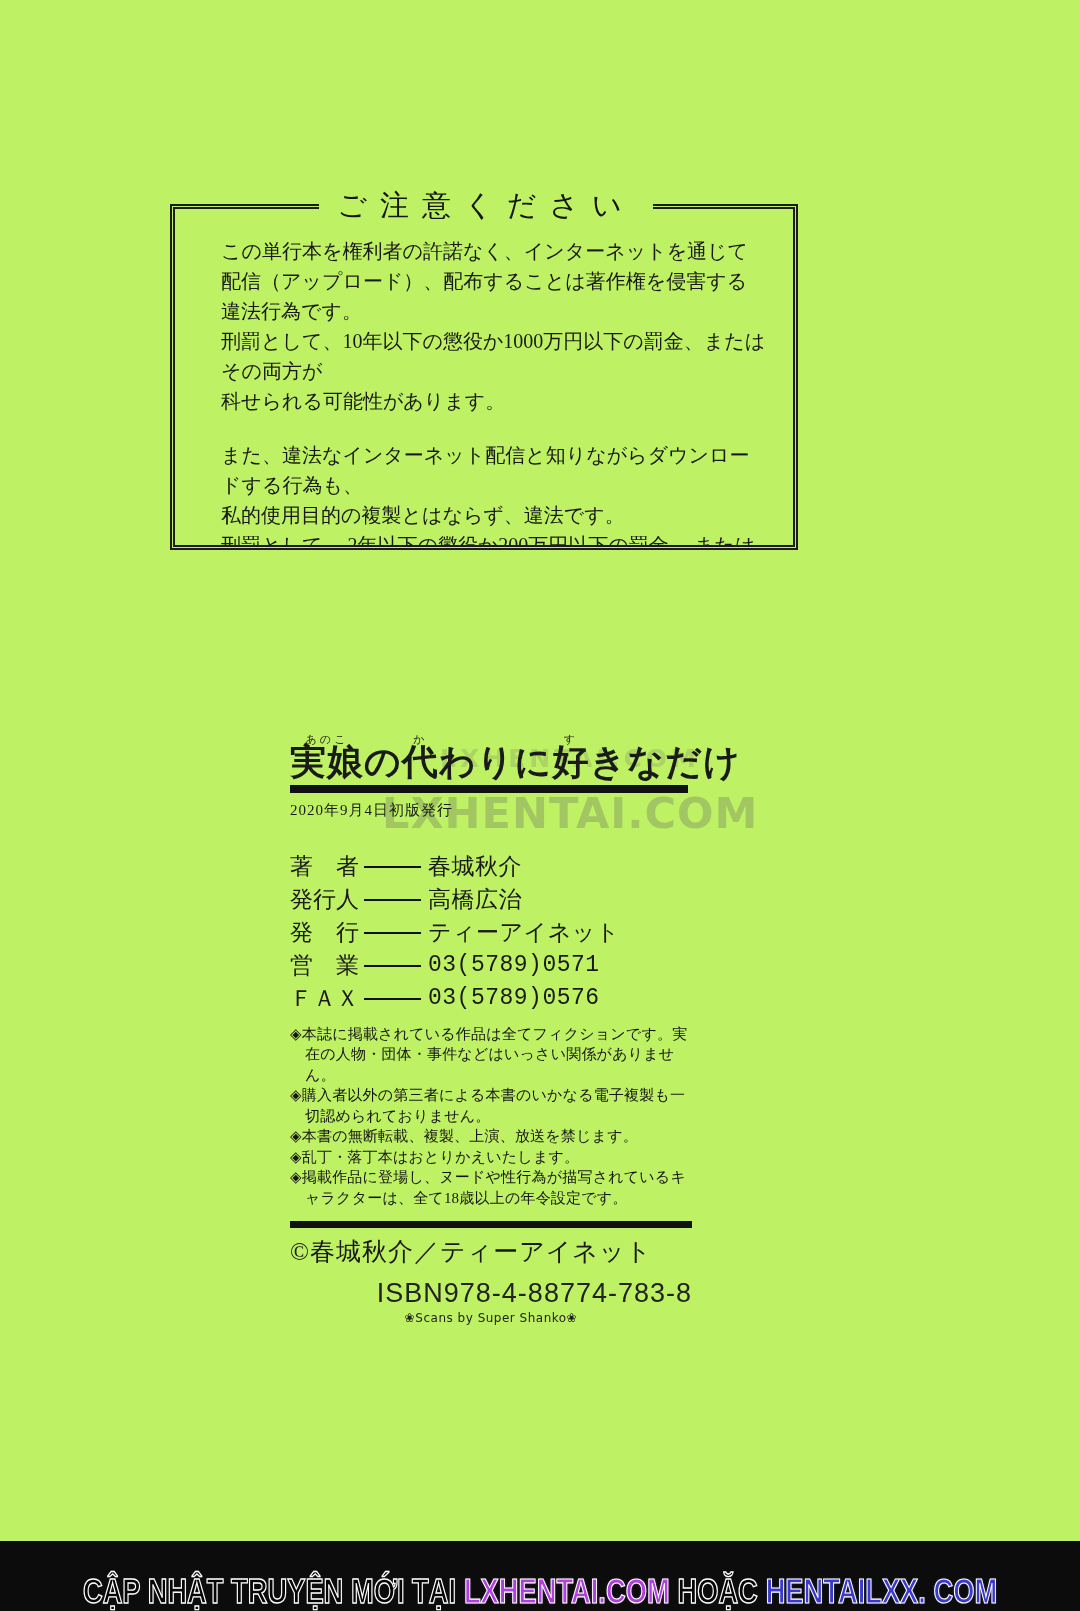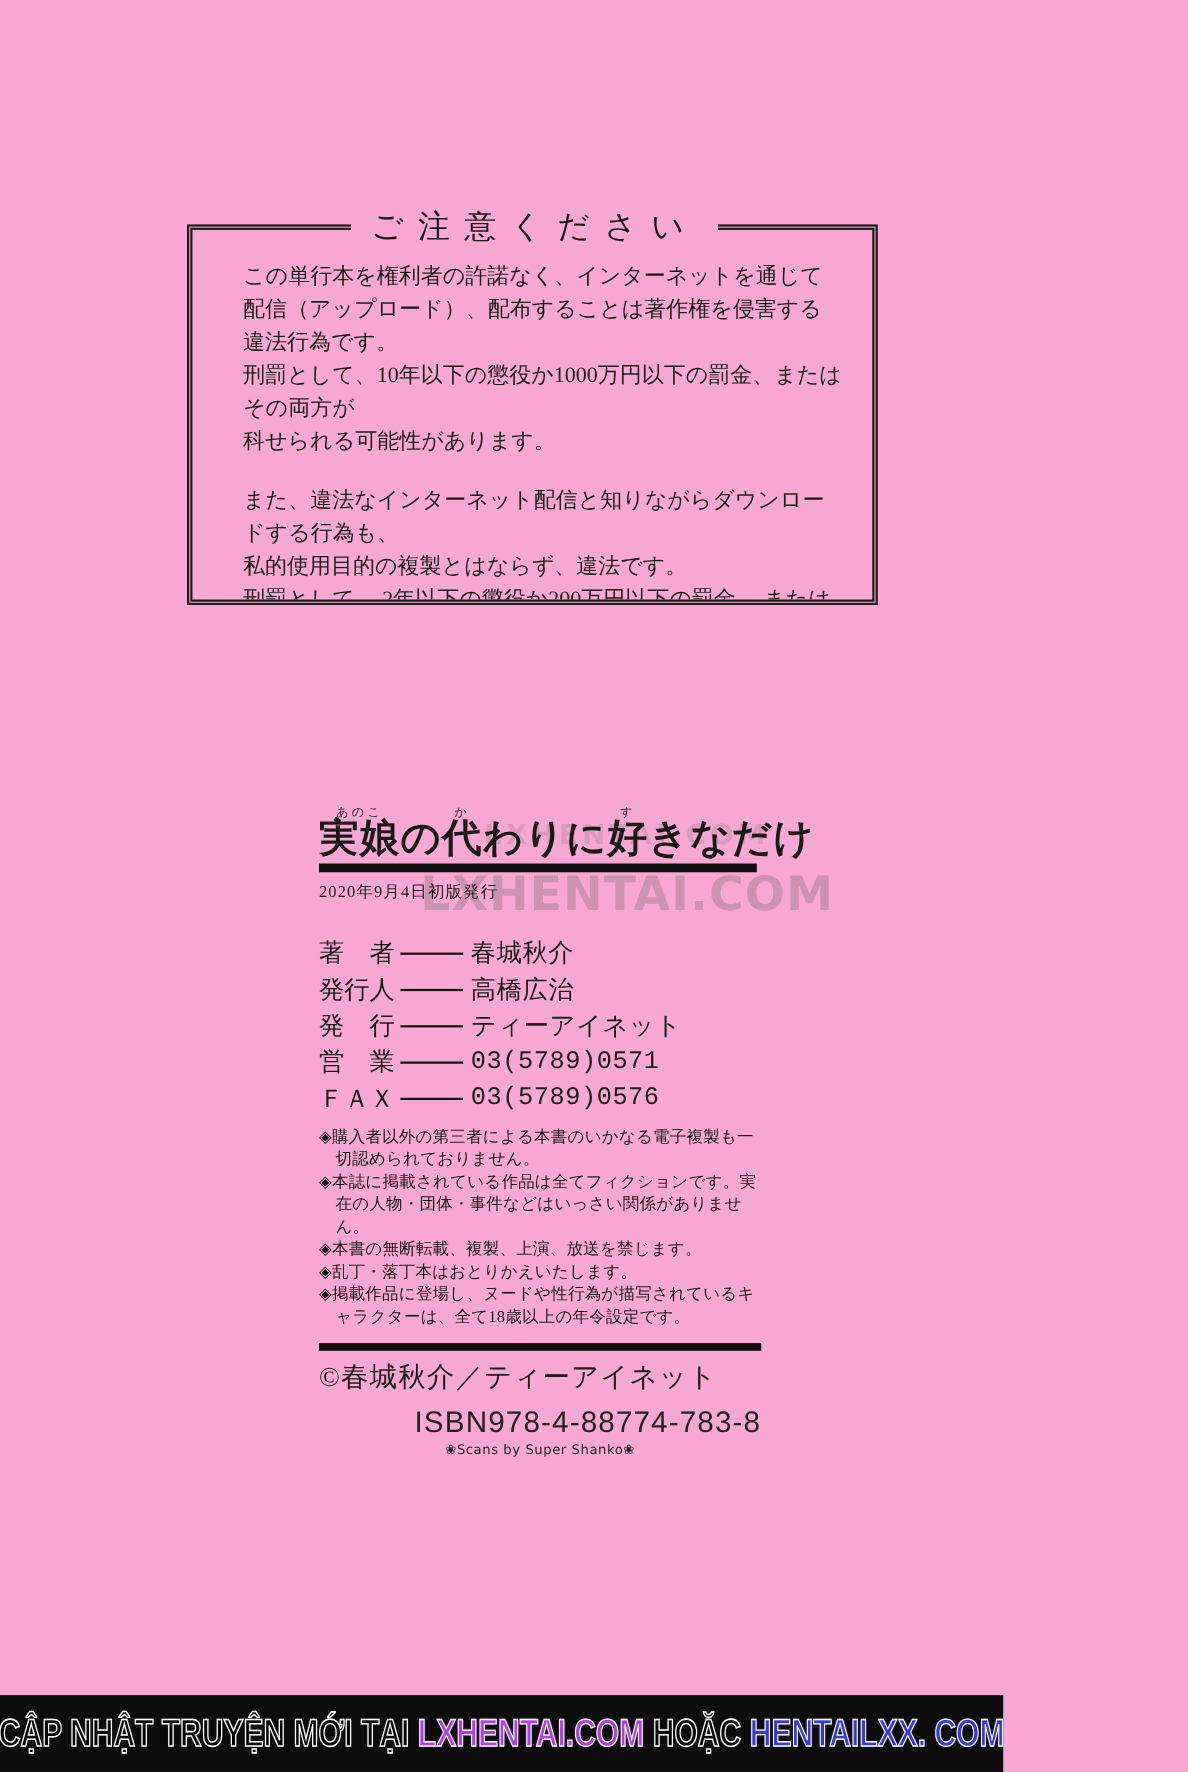--- a/index.html
+++ b/index.html
@@ -1,21 +1,21 @@
 <!DOCTYPE html>
 <html lang="ja"><head>
 <meta charset="utf-8">
 <style>
   html,body{margin:0;padding:0;}
   body{background:#e9e9e9;}
   .page{
     position:relative;
     width:1080px;height:1611px;
     margin:0 auto;
-    background:#f9a8d4;
+    background:#bef264;
     overflow:hidden;
     font-family:"Liberation Serif","DejaVu Serif",serif;
     color:#1a1a1a;
   }
 
   
   .notice-box{
     position:absolute;left:170px;top:186px;
     width:628px;height:364px;
     box-sizing:border-box;
@@ -82,23 +82,23 @@
   }
   .scans-credit{
     font-family:"DejaVu Sans",sans-serif;
     font-size:12px;text-align:center;margin-top:2px;
     letter-spacing:0.5px;color:#222;
   }
 
   
   .footer-banner{
     position:absolute;left:0;top:1541px;
-    width:912px;height:70px;
+    width:1080px;height:70px;
     background:#0c0c0c;
-    display:flex;align-items:center;justify-content:center;
+    display:flex;align-items:flex-end;justify-content:center;
     overflow:hidden;
   }
   .footer-inner{
     display:flex;align-items:baseline;white-space:nowrap;
     font-family:"Liberation Sans","DejaVu Sans",sans-serif;
     font-weight:bold;font-size:35px;
     transform:scaleX(0.78);transform-origin:center;
   }
   .footer-inner span{margin:0 5px;}
   .f-outline{
@@ -173,22 +173,22 @@
           <span class="row-value">03(5789)0571</span>
         </div>
         <div class="info-row">
           <span class="row-label">ＦＡＸ</span>
           <span class="row-dash"></span>
           <span class="row-value">03(5789)0576</span>
         </div>
       </div>
 
       <div class="notes">
+        <div class="note">◈本誌に掲載されている作品は全てフィクションです。実在の人物・団体・事件などはいっさい関係がありません。</div>
         <div class="note">◈購入者以外の第三者による本書のいかなる電子複製も一切認められておりません。</div>
-        <div class="note">◈本誌に掲載されている作品は全てフィクションです。実在の人物・団体・事件などはいっさい関係がありません。</div>
         <div class="note">◈本書の無断転載、複製、上演、放送を禁じます。</div>
         <div class="note">◈乱丁・落丁本はおとりかえいたします。</div>
         <div class="note">◈掲載作品に登場し、ヌードや性行為が描写されているキャラクターは、全て18歳以上の年令設定です。</div>
       </div>
 
       <div class="rule-2"></div>
 
       <div class="copyright-line">©春城秋介／ティーアイネット</div>
 
       <div class="isbn">ISBN978-4-88774-783-8</div>

